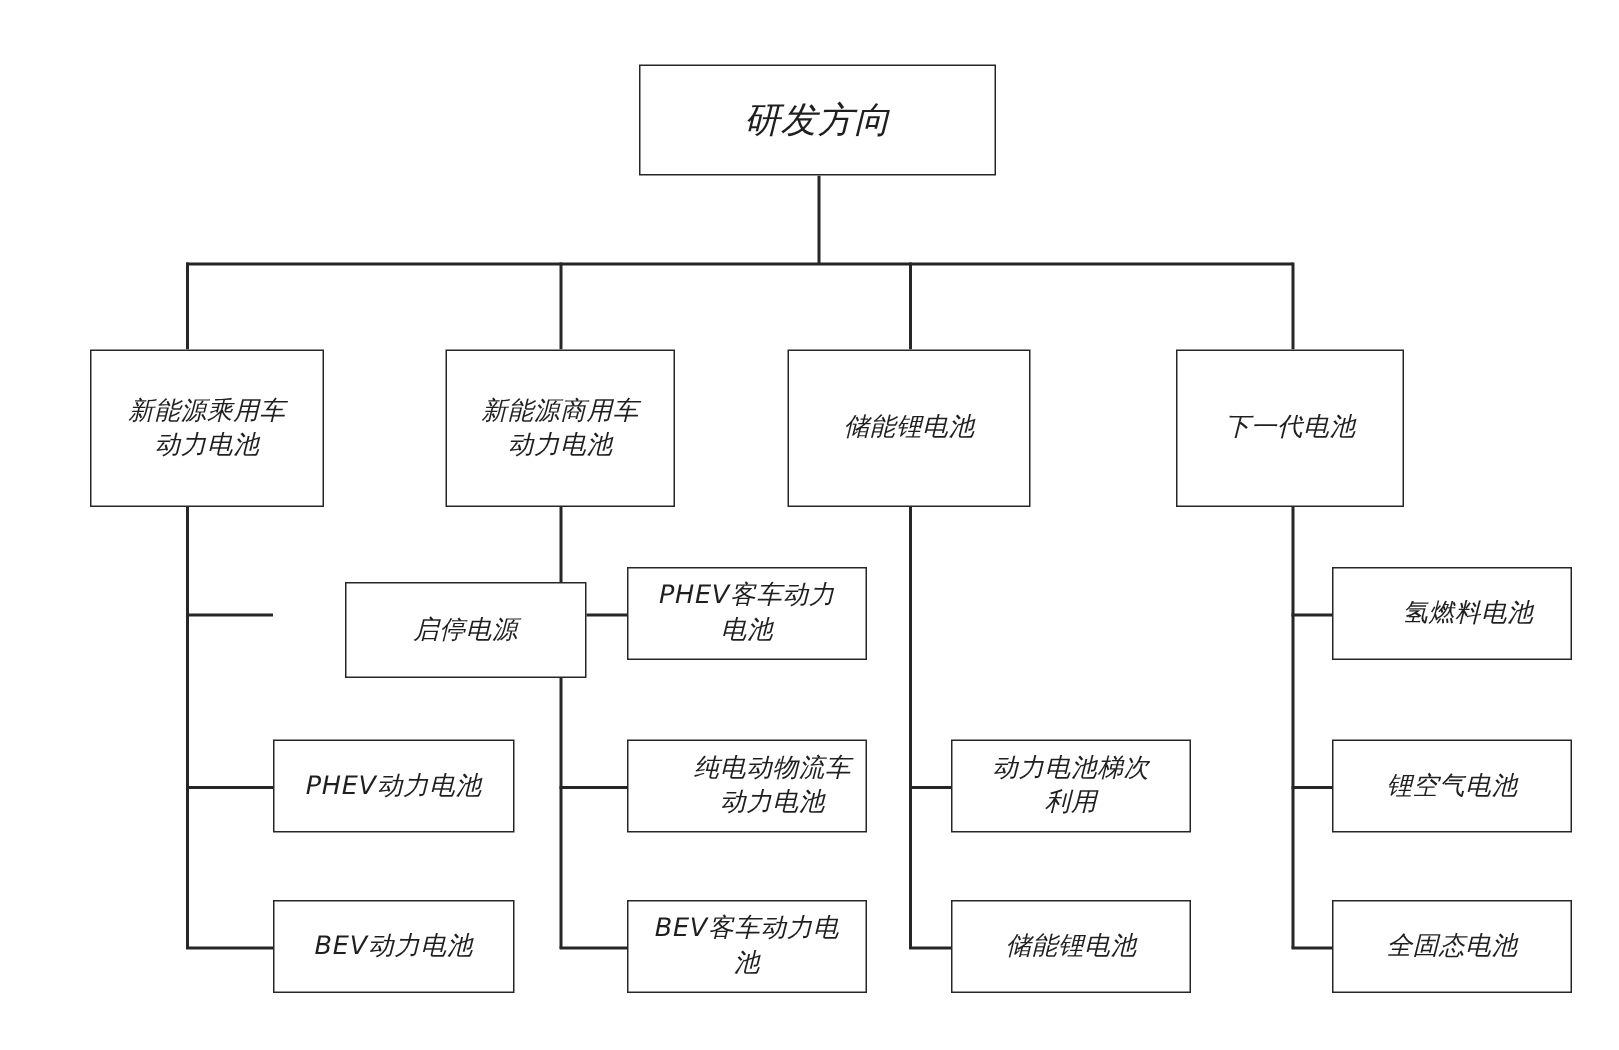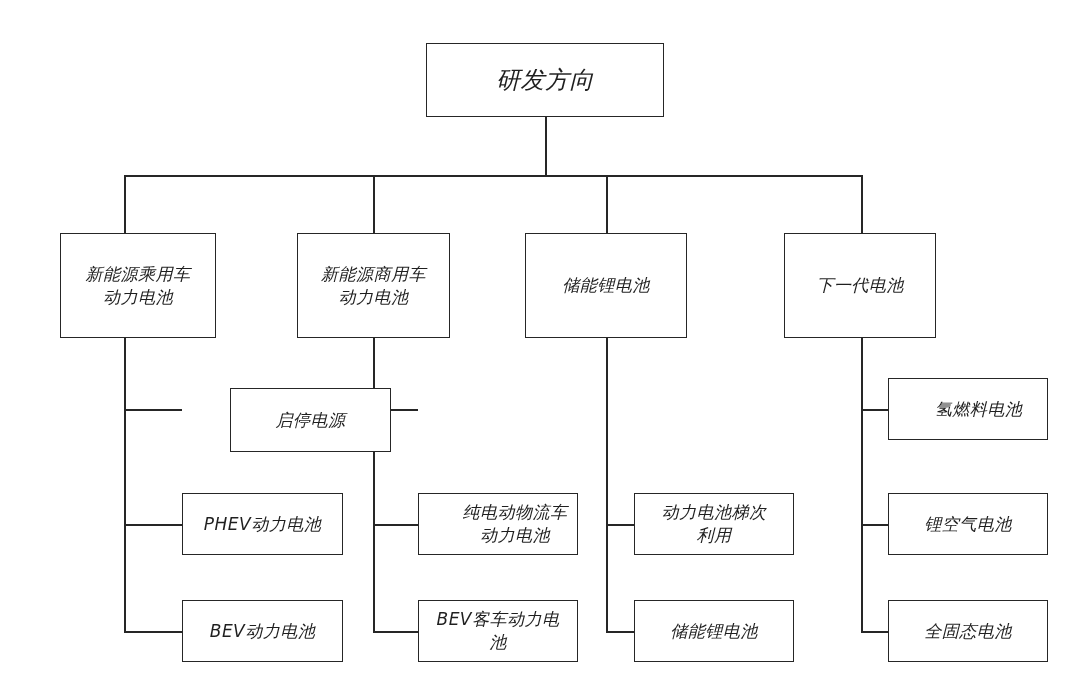--- a/index.html
+++ b/index.html
@@ -97,20 +97,26 @@
   </div>
   <div class="node node-level3" style="left:182px; top:600px; width:161px; height:62px;">
     <span>BEV动力电池</span>
   </div>
 
   <div class="line line-v" style="left:373px; top:338px; height:294px;"></div>
   <div class="line line-h" style="left:373px; top:409px; width:45px;"></div>
   <div class="line line-h" style="left:373px; top:524px; width:45px;"></div>
   <div class="line line-h" style="left:373px; top:631px; width:45px;"></div>
 
+  <div class="node node-level3" style="left:418px; top:378px; width:160px; height:62px;">
+    <span>
+      <span>PHEV客车动力</span><br>
+      <span>电池</span>
+    </span>
+  </div>
   <div class="node node-level3" style="left:418px; top:493px; width:160px; height:62px;padding-left:40px;">
     <span>
       <span>纯电动物流车</span><br>
       <span>动力电池</span>
     </span>
   </div>
   <div class="node node-level3" style="left:418px; top:600px; width:160px; height:62px;">
     <span>
       <span>BEV客车动力电</span><br>
       <span>池</span>

